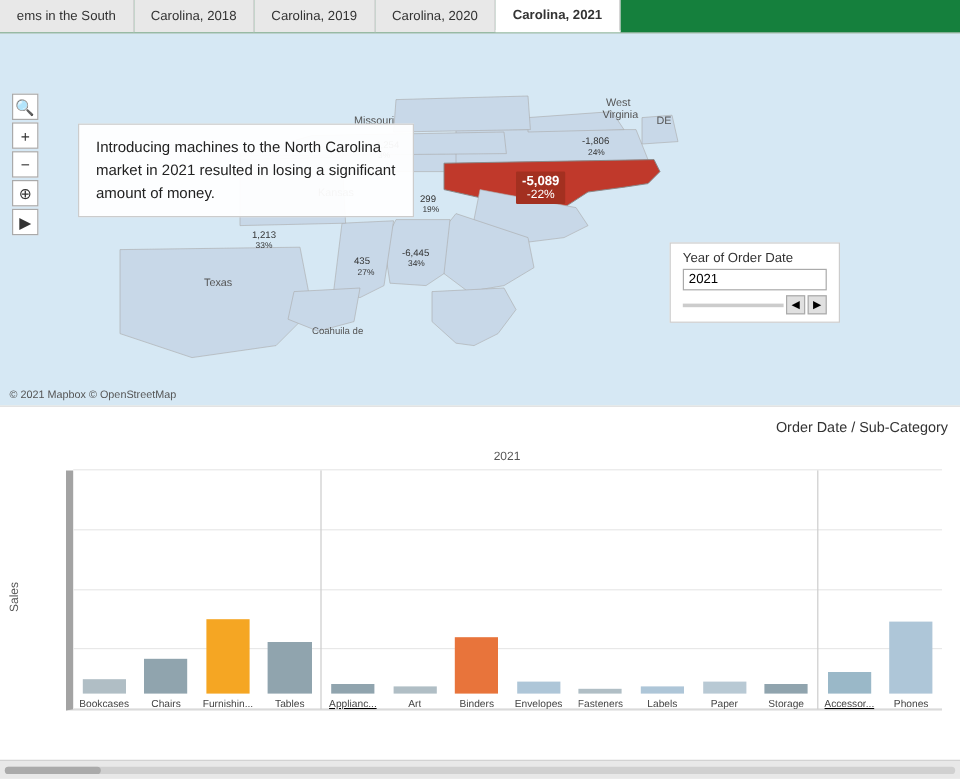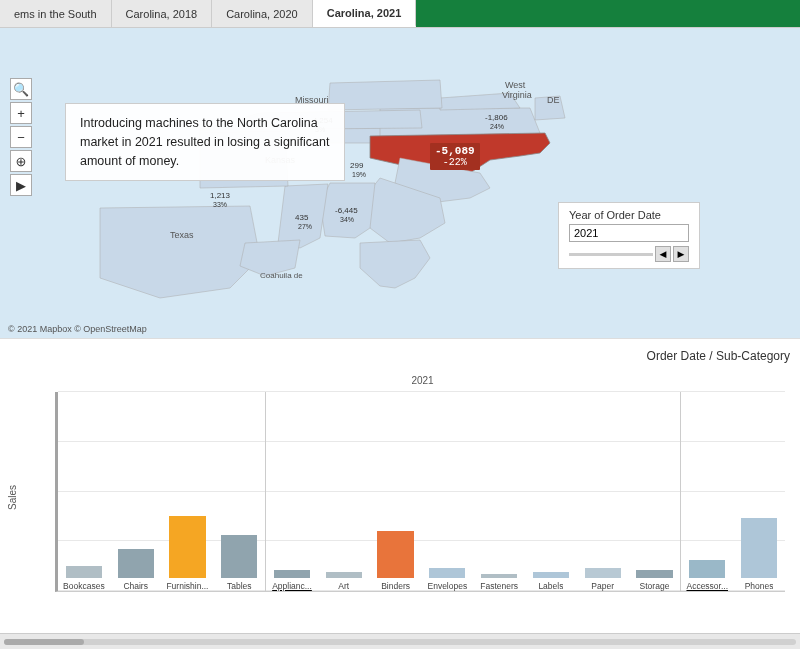--- a/index.html
+++ b/index.html
@@ -135,21 +135,20 @@
     .nc-label {
       position: absolute;
       top: 115px;
       left: 430px;
       background: #a33020;
       color: white;
       font-size: 10px;
       padding: 2px 5px;
       text-align: center;
       border-radius: 1px;
-      font-family: Liberation Mono, monospace;
     }
 
     
     .chart-section {
       position: relative;
       width: 800px;
       height: 295px;
       background: white;
       border-top: 1px solid #ddd;
       padding: 10px 10px 0 55px;
@@ -196,21 +195,21 @@
       transform: rotate(-90deg);
       transform-origin: center center;
       white-space: nowrap;
     }
 
     .bars-area {
       display: flex;
       align-items: flex-end;
       width: 100%;
       height: 200px;
-      border-left: 3px solid #a3a3a3;
+      border-left: 6px solid #a3a3a3;
       border-bottom: 1px solid #ccc;
       position: relative;
       gap: 0;
     }
 
     .grid-lines {
       position: absolute;
       top: 0; left: 0; right: 0; bottom: 0;
       pointer-events: none;
     }
@@ -274,20 +273,21 @@
       background: #aaa;
       border-radius: 3px;
     }
   </style>
 </head>
 <body>
 
 <div class="tabs-bar">
 <div class="tab">ems in the South</div>
     <div class="tab">Carolina, 2018</div>
+    <div class="tab">Carolina, 2019</div>
     <div class="tab">Carolina, 2020</div>
     <div class="tab active">Carolina, 2021</div>
   </div>
 
 <div class="map-section">
 
   <svg class="map-bg" viewBox="0 0 800 310" xmlns="http://www.w3.org/2000/svg">
 
     <rect width="800" height="310" fill="#d6e8f4"></rect>
 

